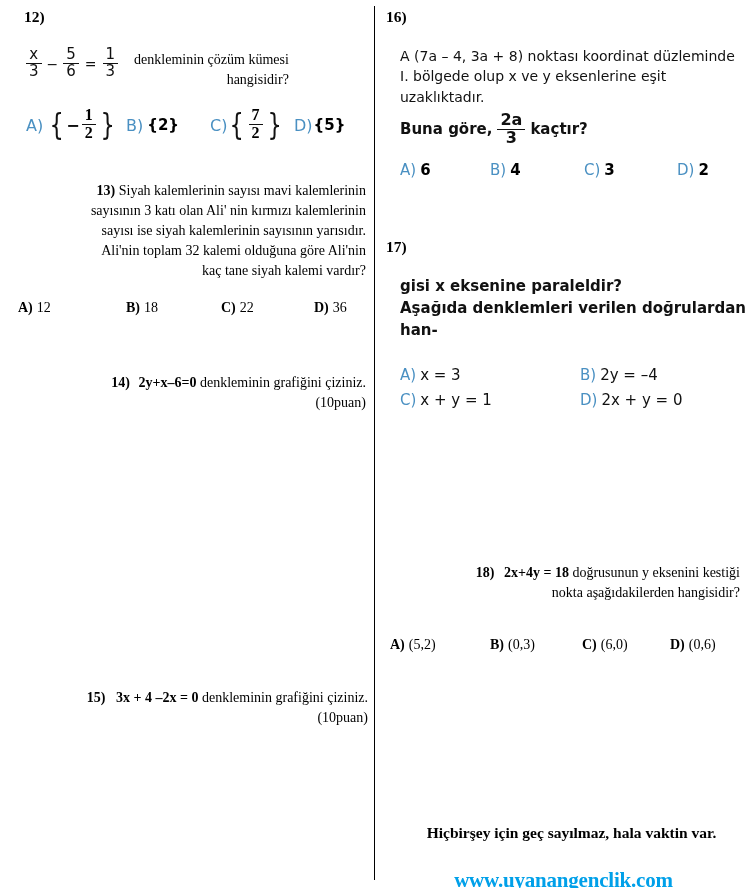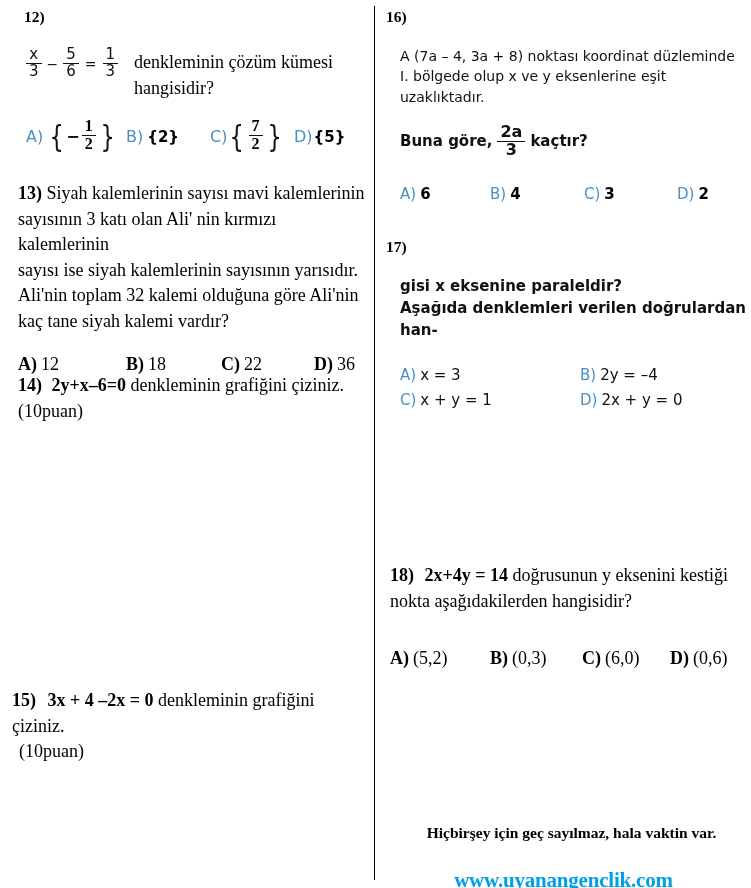--- a/index.html
+++ b/index.html
@@ -31,23 +31,24 @@
 
   .col { position: absolute; }
   #col-left  { left: 0;     top: 0; width: 374px; height: 841px; text-decoration: underline; }
   #col-right { left: 376px; top: 0; width: 375px; height: 888px; }
 
   .qblock { position: absolute; }
 
   
   .serif {
     font-family: "Liberation Serif", serif;
-    font-size: 18px;
+    font-size: 14px;
     line-height: 1.42;
     color: #000;
+    text-align: right;
   }
   .serif b, .qnum-serif { font-weight: bold; }
   .qnum-serif { font-family: "Liberation Serif", serif; font-weight: bold; }
 
   
   .sans {
     font-family: "DejaVu Sans", sans-serif;
     font-size: 14px;
     line-height: 1.45;
     color: #111;
@@ -263,21 +264,21 @@
 
     <div class="qblock" style="left:10px; top:8px; width:360px;">
       <div class="qnum-box">16)</div>
 
       <div class="sans" style="margin-top:20px; margin-left:14px;">
         <div>A (7a – 4, 3a + 8)  noktası koordinat düzleminde</div>
         <div>I. bölgede olup x ve y eksenlerine eşit uzaklıktadır.</div>
 
         <div class="eqline sans-bold" style="margin-top:6px; font-size:15px;">
           <span>Buna göre,</span>
-          <span class="frac big" style="margin:12px 5px;">
+          <span class="frac big" style="margin:0 5px;">
             <span class="num">2a</span>
             <span class="den">3</span>
           </span>
           <span>kaçtır?</span>
         </div>
       </div>
 
       <div style="position:relative; height:26px; margin-top:14px; margin-left:14px;">
         <div class="opt sans-bold" style="left:0px; top:0; font-family:'DejaVu Sans',sans-serif; font-size:15px;">
           <span class="opt-blue lbl">A)</span>
@@ -322,21 +323,21 @@
         <div class="opt sans" style="left:180px; top:25px; font-family:'DejaVu Sans',sans-serif; font-size:15px;">
           <span class="opt-blue lbl">D)</span>
           <span>2x + y = 0</span>
         </div>
       </div>
     </div>
 
     <div class="qblock serif" style="left:14px; top:563px; width:350px;">
       <div>
         <span class="qnum-serif">18)</span>
-        <span class="qnum-serif" style="margin-left:6px;">2x+4y = 14</span>
+        <span class="qnum-serif" style="margin-left:6px;">2x+4y = 18</span>
         <span>doğrusunun y eksenini  kestiği</span>
       </div>
       <div>nokta aşağıdakilerden hangisidir?</div>
 
       <div style="position:relative; height:26px; margin-top:32px;">
         <div class="opt" style="left:0px; top:0;">
           <span class="opt-black-bold lbl">A)</span>
           <span>(5,2)</span>
         </div>
         <div class="opt" style="left:100px; top:0;">

